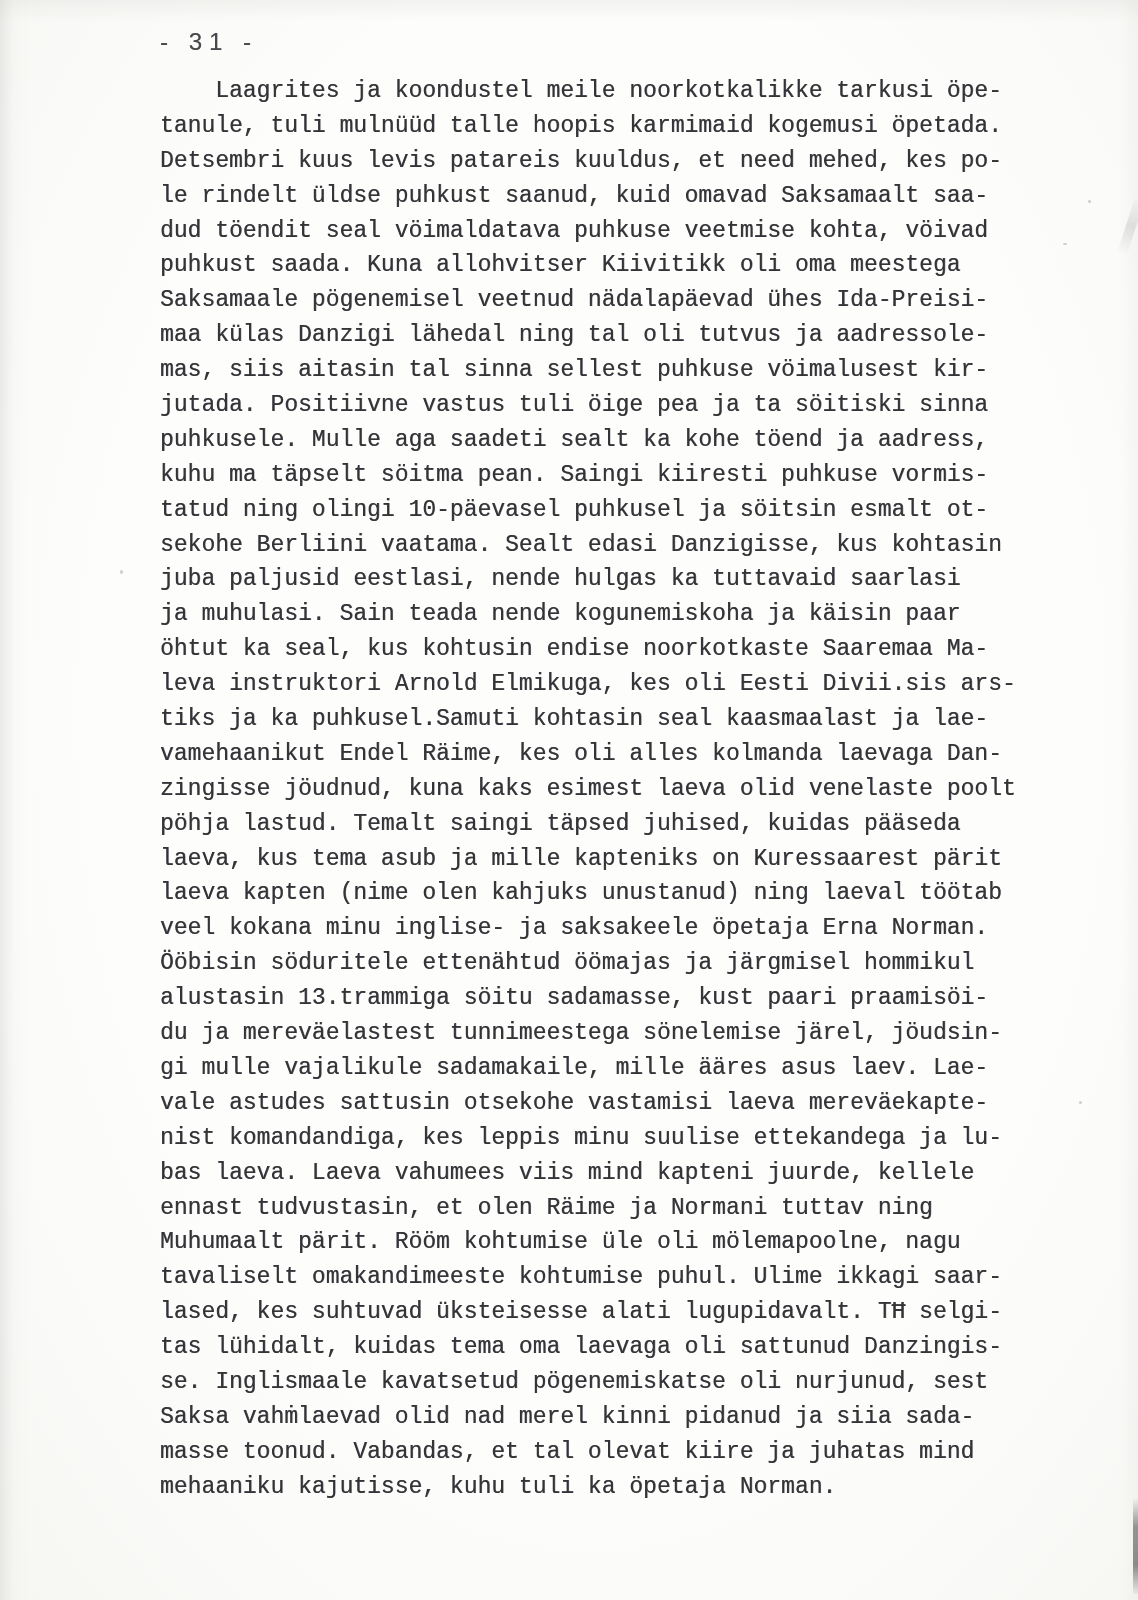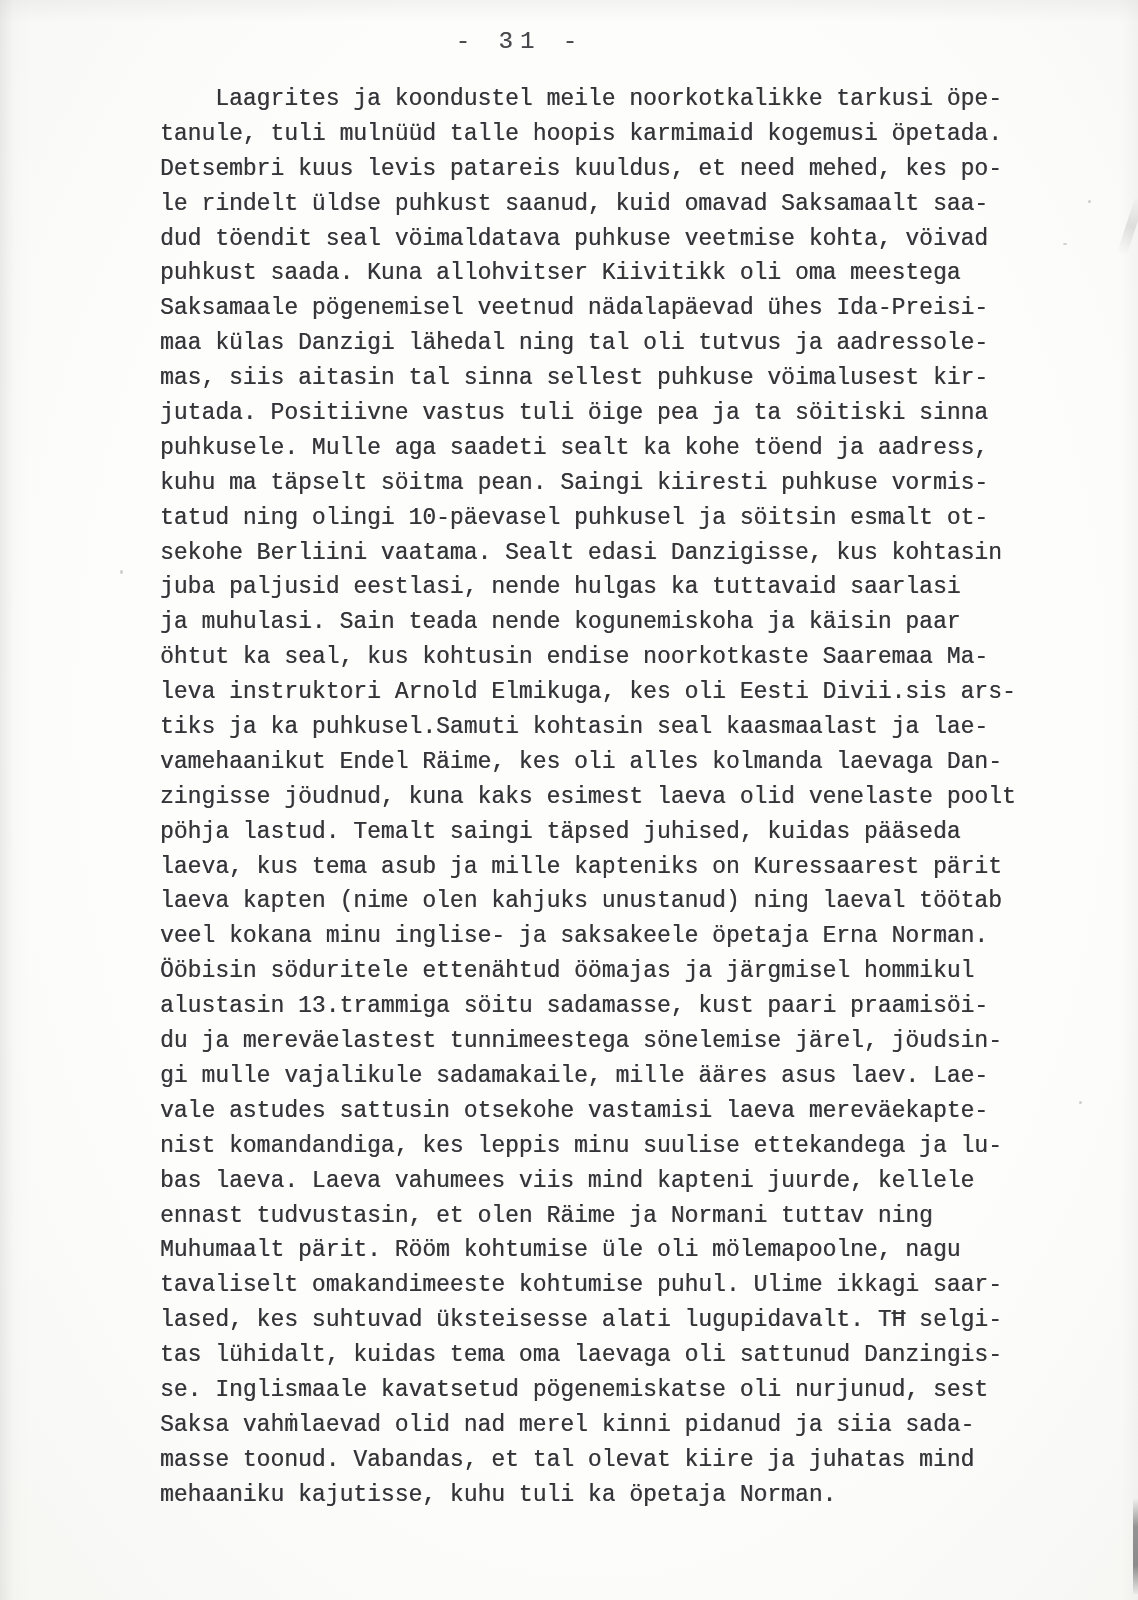--- a/index.html
+++ b/index.html
@@ -20,30 +20,29 @@
       linear-gradient(180deg, rgba(205,205,202,0.22) 0px, rgba(255,255,255,0) 22px),
       linear-gradient(270deg, rgba(210,210,208,0.18) 0px, rgba(255,255,255,0) 18px),
       radial-gradient(ellipse at 52% 45%, #fdfdfc 60%, #f6f6f3 100%);
     background-color: #fbfbf9;
   }
   .page-number {
     position: absolute;
     top: 28px;
     left: 160px;
     width: 720px;
-    text-align: center;
-    font-family: Liberation Mono, monospace;
+    font-family: Liberation Sans, sans-serif;
     font-size: 24px;
     letter-spacing: 7px;
     color: #48484c;
     text-shadow: 0.3px 0.3px 0.4px rgba(60,60,65,0.5);
   }
   .body-text {
     position: absolute;
-    top: 82px;
+    top: 74px;
     left: 160px;
     width: 880px;
     font-family: "Liberation Mono", "DejaVu Sans Mono", monospace;
     font-size: 23px;
     line-height: 34.9px;
     color: #333338;
     white-space: pre;
     text-shadow: 0.45px 0.45px 0.55px rgba(45,45,50,0.6);
   }
   .text-line {

